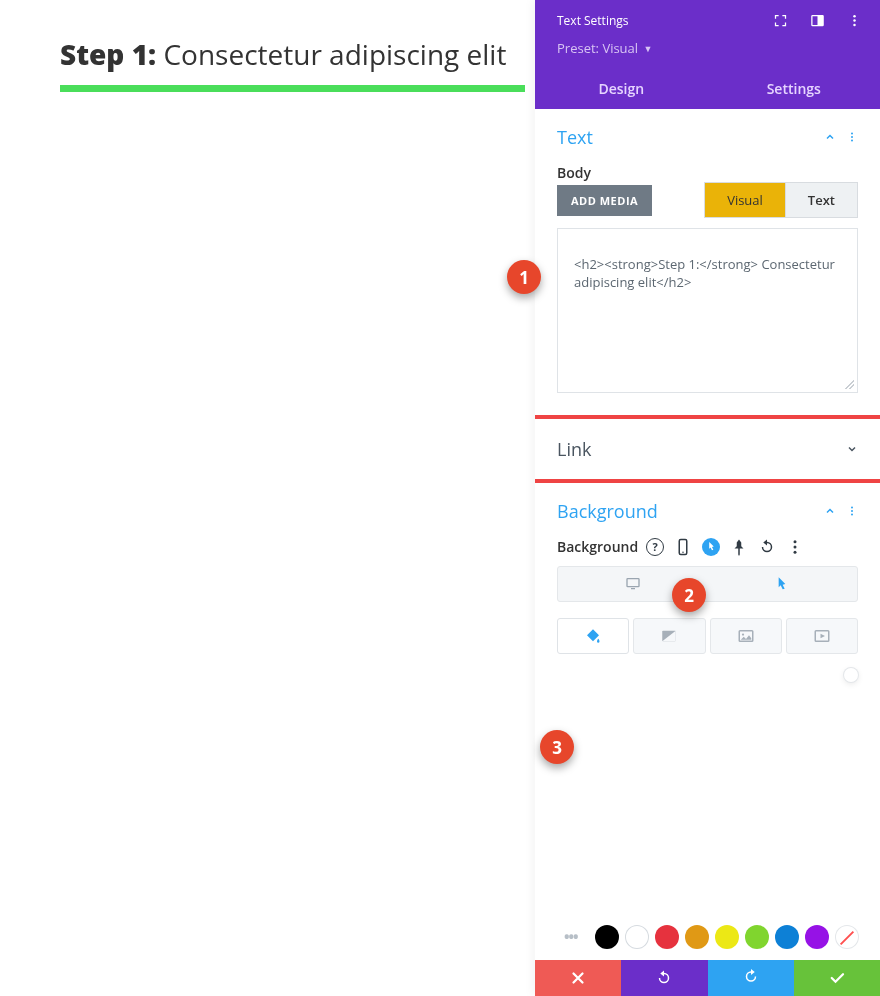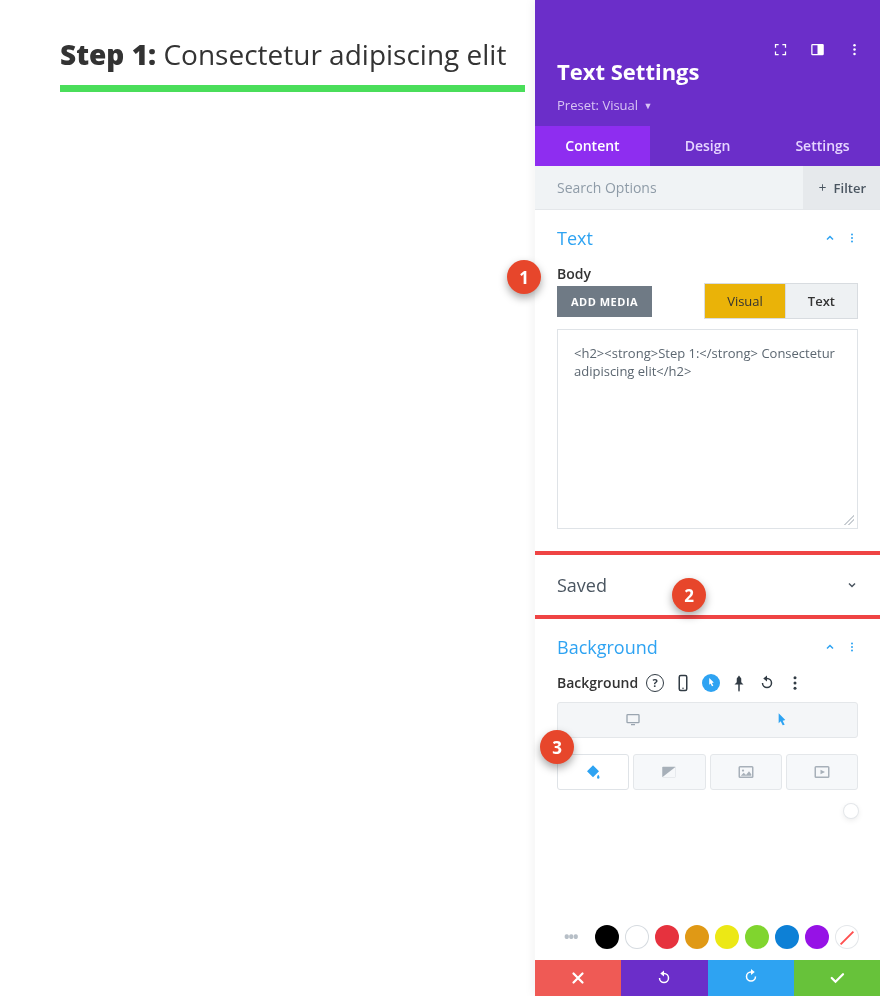--- a/index.html
+++ b/index.html
@@ -9,21 +9,21 @@
   .page-content { position: absolute; left: 60px; top: 35px; right: 355px; }
   .page-heading { font-size: 28px; font-weight: 400; color: #333333; }
   .page-heading strong { font-weight: 800; margin-top: 36px; }
   .green-underline { height: 7px; background: #4ade5a; margin-top: 12px; }
 
   
   .panel { position: absolute; top: 0; right: 0; width: 345px; height: 996px; background: #ffffff; box-shadow: -2px 0 10px rgba(0,0,0,0.05); display: flex; flex-direction: column; }
 
   
   .panel-header { background: #6b2ec9; color: #ffffff; padding: 12px 18px 10px 22px; display: flex; align-items: center; justify-content: space-between; }
-  .panel-title { font-size: 22px; font-weight: 700; margin-top: 44px; }
+  .panel-title { font-size: 12px; font-weight: 400; }
   .header-icons { display: flex; gap: 22px; align-items: center; }
   .header-icons svg { width: 15px; height: 15px; fill: #ffffff; cursor: pointer; }
   .preset-row { background: #6b2ec9; color: #d8c4f4; padding: 0 22px 12px; font-size: 13px; }
   .preset-caret { font-size: 9px; margin-left: 2px; position: relative; top: -1px; }
 
   
   .tabs { display: flex; background: #6b2ec9; }
   .tab { flex: 1; text-align: center; padding: 10px 0 11px; color: #e6d5ff; font-size: 14px; font-weight: 600; cursor: pointer; }
   .tab.active { background: #8e2df0; color: #ffffff; }
 
@@ -44,21 +44,21 @@
   .field-label { font-size: 14px; font-weight: 600; color: #333333; margin-bottom: 0; }
   .inline-label { display: flex; align-items: center; gap: 8px; font-size: 14px; font-weight: 600; color: #333333; margin-bottom: 10px; }
 
   .media-row { display: flex; align-items: center; justify-content: space-between; margin-bottom: 10px; }
   .add-media-btn { background: #6f7a85; color: #ffffff; border: 0; padding: 8px 14px; font-size: 11px; font-weight: 700; letter-spacing: 0.5px; cursor: pointer; }
   .editor-tabs { display: flex; }
   .ed-tab { padding: 8px 22px; background: #eab308; border: 1px solid #d8dce0; font-size: 13px; color: #333333; cursor: pointer; }
   .ed-tab:last-child { border-left: 0; }
   .ed-tab.active { background: #eef1f3; font-weight: 600; }
 
-  .code-box { width: 100%; height: 200px; border: 1px solid #dfe3e7; background: #ffffff; padding: 14px 16px; font-size: 13px; color: #5c6771; font-family: "Open Sans", Arial, sans-serif; resize: none; line-height: 1.4; position: relative; }
+  .code-box { width: 100%; height: 165px; border: 1px solid #dfe3e7; background: #ffffff; padding: 26px 16px; font-size: 13px; color: #5c6771; font-family: "Open Sans", Arial, sans-serif; resize: none; line-height: 1.4; position: relative; }
   .code-box::after { content: ""; position: absolute; right: 3px; bottom: 3px; width: 10px; height: 10px; background: linear-gradient(135deg, transparent 0 50%, #c9ced3 50% 60%, transparent 60% 70%, #c9ced3 70% 80%, transparent 80%); }
 
   
   .mini-icons { display: flex; gap: 10px; align-items: center; }
   .mini-icons > span, .mini-icons > svg { width: 18px; height: 18px; display: flex; align-items: center; justify-content: center; font-size: 13px; font-weight: 700; color: #313b44; cursor: pointer; }
   .mini-icons .circle-on { background: #2ea3f2; border-radius: 50%; color: #ffffff; }
 
   .device-tabs { display: flex; margin-top: 10px; border: 1px solid #e4e7ea; background: #f4f6f8; border-radius: 3px; overflow: hidden; }
   .device-tab { flex: 1; display: flex; align-items: center; justify-content: center; padding: 9px 0; cursor: pointer; }
   .device-tab svg { width: 16px; height: 16px; fill: #9aa5b0; }
@@ -153,34 +153,24 @@
         </svg>
     </div>
   </div>
   <div class="preset-row">
     <span>Preset:</span>
     <span>Visual</span>
     <span class="preset-caret">▼</span>
   </div>
 
   <div class="tabs">
-    <div class="tab active">Content</div>
     <div class="tab">Design</div>
     <div class="tab">Settings</div>
   </div>
 
-  <div class="search-row">
-    <input class="search-input" placeholder="Search Options" style="">
-    <div class="filter-btn">
-      <svg width="11" height="11" viewBox="0 0 24 24" fill="#4a5560">
-          <path d="M11 5h2v6h6v2h-6v6h-2v-6H5v-2h6V5z"></path>
-        </svg>
-      <span>Filter</span>
-    </div>
-  </div>
 
   <div class="section">
     <div class="section-head">
       <span>Text</span>
       <div class="head-icons">
         <svg viewBox="0 0 24 24">
             <path d="M6 15l6-6 6 6" fill="none" stroke="#2ea3f2" stroke-width="3"></path>
           </svg>
         <svg class="kebab" viewBox="0 0 24 24">
             <circle cx="12" cy="5" r="2"></circle>
@@ -196,21 +186,21 @@
       <div class="editor-tabs">
         <div class="ed-tab">Visual</div>
         <div class="ed-tab active">Text</div>
       </div>
     </div>
     <div class="code-box">&lt;h2&gt;&lt;strong&gt;Step 1:&lt;/strong&gt; Consectetur adipiscing elit&lt;/h2&gt;</div>
   </div>
 
   <div class="section" style="padding-top:18px;padding-bottom:18px">
     <div class="section-head collapsed">
-      <span style="color:#4a5560">Saved</span>
+      <span style="color:#4a5560">Link</span>
       <div class="head-icons">
         <svg viewBox="0 0 24 24">
             <path d="M6 9l6 6 6-6" fill="none" stroke="#4a5560" stroke-width="3"></path>
           </svg>
       </div>
     </div>
   </div>
 
   <div class="section" style="border-bottom:0">
     <div class="section-head">

